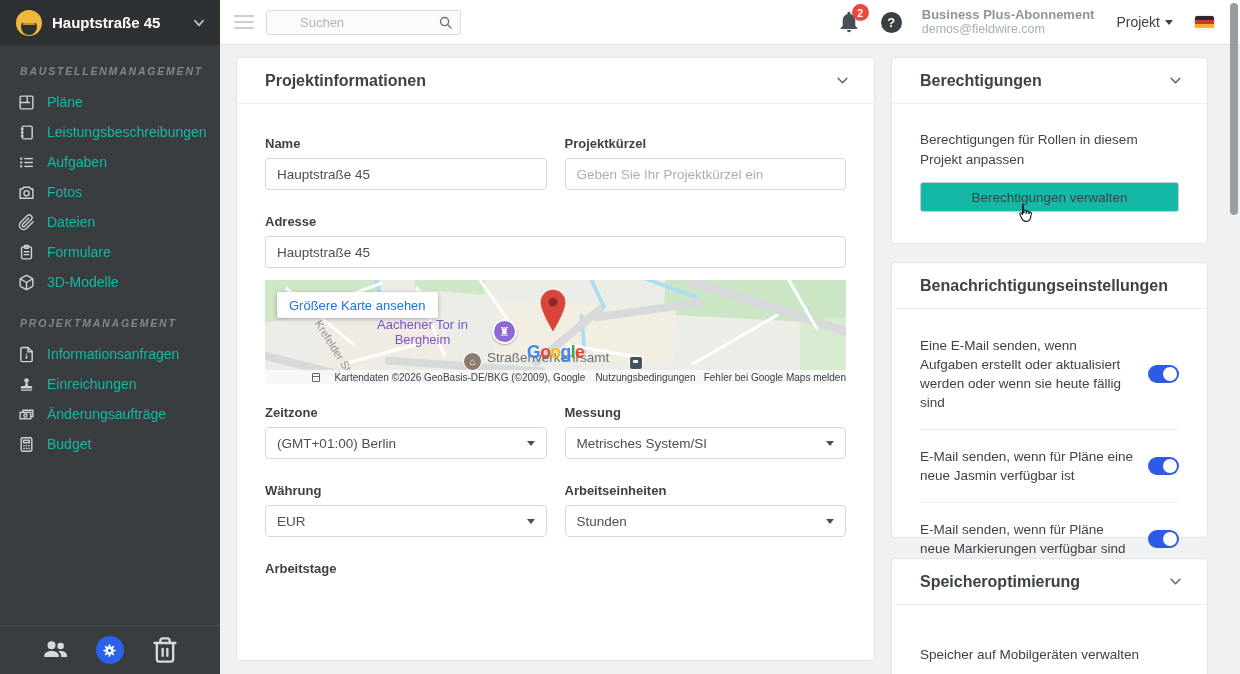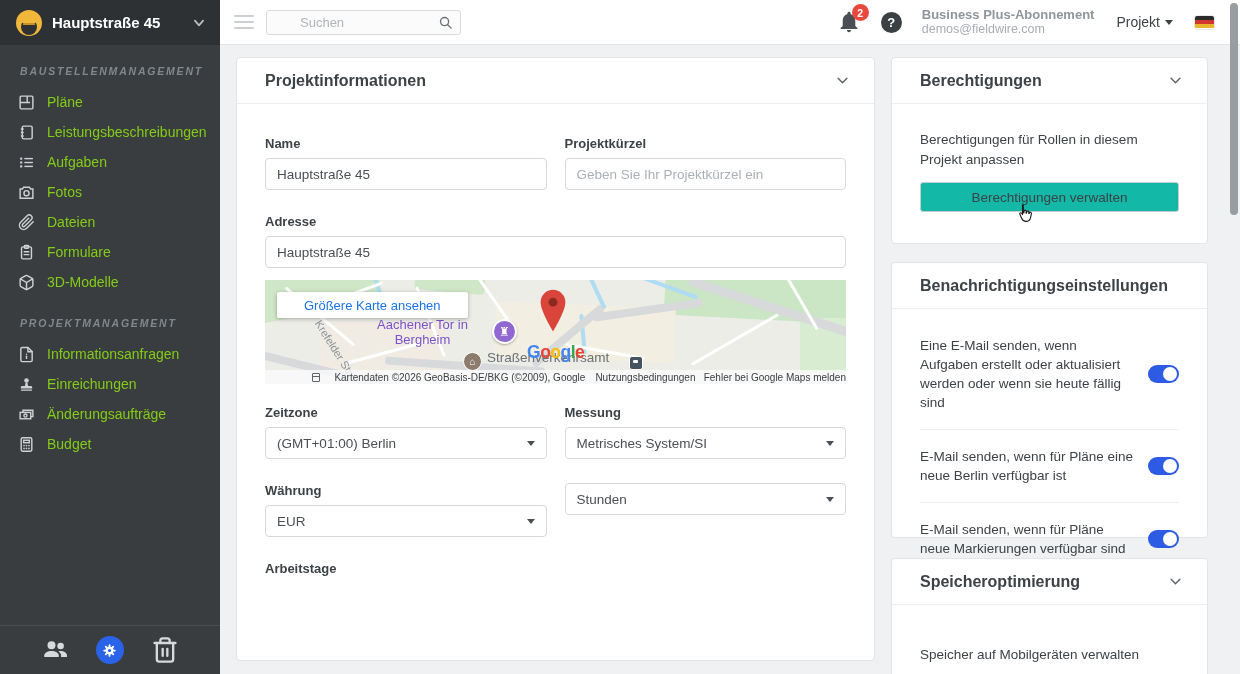--- a/index.html
+++ b/index.html
@@ -16,21 +16,21 @@
   .sb-logo::before { content:""; position:absolute; left:5px; top:9px; width:16px; height:16px;
     border-radius:50%; background:#2e3134; }
   .sb-logo::after { content:""; position:absolute; left:6px; top:7px; width:14px; height:6px;
     border-radius:7px 7px 2px 2px; background:#f0b73a; box-shadow:0 3px 0 -1px #c98f2b; }
   .sb-project { font-size:15px; font-weight:700; color:#fff; margin-left:10px; flex:1;
     white-space:nowrap; overflow:hidden; }
   .sb-section { font-size:10.5px; font-weight:700; letter-spacing:1.8px; color:#80878d;
     padding:0 0 0 20px; margin-top:20px; margin-bottom:10px;font-style:italic; }
   .sb-item { height:30px; display:flex; align-items:center; cursor:pointer; position:relative; }
   .sb-item .icn { position:absolute; left:18px; width:17px; height:17px; color:#cfd2d4; }
-  .sb-item .lbl { margin-left:47px; font-size:14px; color:#84cc16; }
+  .sb-item .lbl { margin-left:47px; font-size:14px; color:#14b8a6; }
   .icn svg { width:100%; height:100%; display:block; }
   .sb-footer { position:absolute; bottom:0; left:0; width:100%; height:49px;
     border-top:1px solid #4a4e51; display:flex; align-items:center; justify-content:space-around;
     padding:0 28px; }
   .sb-foot-btn { width:28px; height:28px; display:flex; align-items:center; justify-content:center;
     color:#d7dadc; cursor:pointer; }
   .sb-foot-btn.active { background:#2a63e8; border-radius:50%; }
   .chev { width:14px; height:14px; color:#b9bdc0; }
 
   
@@ -96,21 +96,21 @@
     background:#ecede7; cursor:grab; }
   .map * { position:absolute; }
   .mp { border-radius:3px; }
   .map-footer { left:0; right:0; bottom:0; height:14px; background:rgba(249,250,250,.82);
     display:flex; align-items:center; font-size:10px; color:#3c4043; position:absolute; }
   .map-footer span { position:static; white-space:nowrap; }
   .kb-icon { position:static; width:16px; height:9px; border:1px solid #5f6368; border-radius:1px;
     margin:0 14px 0 47px; background:linear-gradient(#5f6368,#5f6368) center 2px/10px 1px no-repeat; }
   .map-link { cursor:pointer; }
   .view-larger { left:12px; top:12px; height:26px; background:#fff; border-radius:2px;
-    box-shadow:0 1px 4px rgba(0,0,0,.3); display:flex; align-items:center; padding:0 27px;
+    box-shadow:0 1px 4px rgba(0,0,0,.3); display:flex; align-items:center; padding:0 12px;
     font-size:13px; color:#1a73e8; cursor:pointer; }
   .street-label { left:58px; top:38px; color:#8d9297; font-size:11px;
     transform:rotate(58deg); transform-origin:left top; white-space:nowrap; }
   .poi-purple-label { left:105px; top:37px; width:105px; text-align:center; color:#7c52c9;
     font-size:13px; font-weight:500; line-height:15px; }
   .poi-circle { left:227px; top:39px; width:25px; height:25px; border-radius:50%;
     background:#9168d1; border:2px solid #fff; box-shadow:0 1px 2px rgba(0,0,0,.3);
     color:#fff; font-size:12px; display:flex; align-items:center; justify-content:center; }
   .poi-circle::before { content:"♜"; }
   .museum-circle { left:198px; top:72px; width:19px; height:19px; border-radius:50%;
@@ -449,20 +449,21 @@
         </div>
       </div>
       <div class="field">
         <div class="field-label">Währung</div>
         <div class="select">
           <span class="sel-val">EUR</span>
             <span class="sel-caret"></span>
         </div>
       </div>
       <div class="field">
+        <div class="field-label">Arbeitseinheiten</div>
         <div class="select">
           <span class="sel-val">Stunden</span>
             <span class="sel-caret"></span>
         </div>
       </div>
     </div>
     <div class="field">
       <div class="field-label">Arbeitstage</div>
     </div>
   </div>
@@ -489,21 +490,21 @@
         </svg></span>
   </div>
   <div class="notif-body">
     <div class="notif-row">
       <span class="notif-label">Eine E-Mail senden, wenn Aufgaben erstellt oder aktualisiert werden oder wenn sie heute fällig sind</span>
       <span class="toggle on">
           <span class="knob"></span>
         </span>
     </div>
     <div class="notif-row">
-      <span class="notif-label">E-Mail senden, wenn für Pläne eine neue Berlin verfügbar ist</span>
+      <span class="notif-label">E-Mail senden, wenn für Pläne eine neue Jasmin verfügbar ist</span>
       <span class="toggle on">
           <span class="knob"></span>
         </span>
     </div>
     <div class="notif-row">
       <span class="notif-label">E-Mail senden, wenn für Pläne neue Markierungen verfügbar sind</span>
       <span class="toggle on">
           <span class="knob"></span>
         </span>
     </div>

